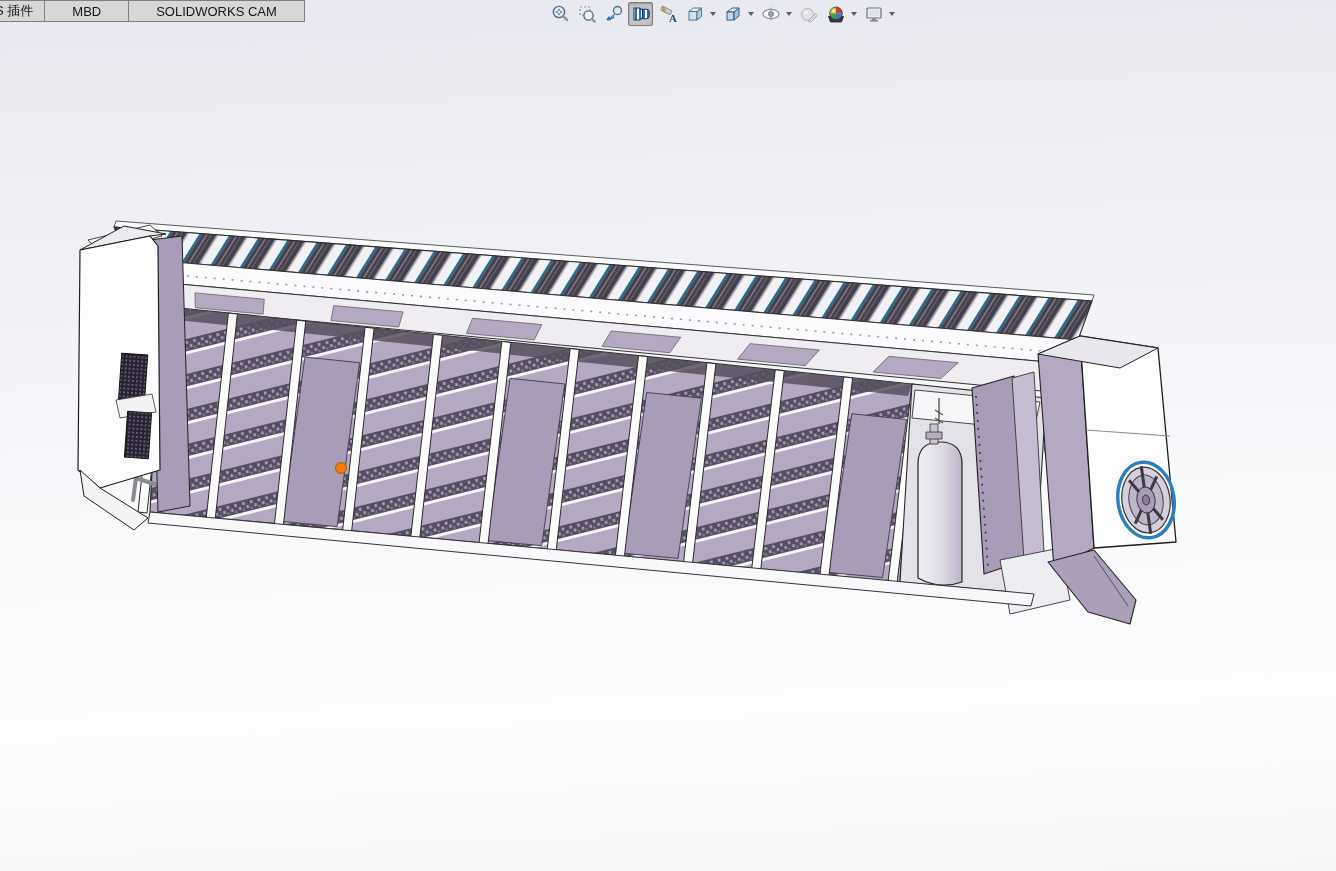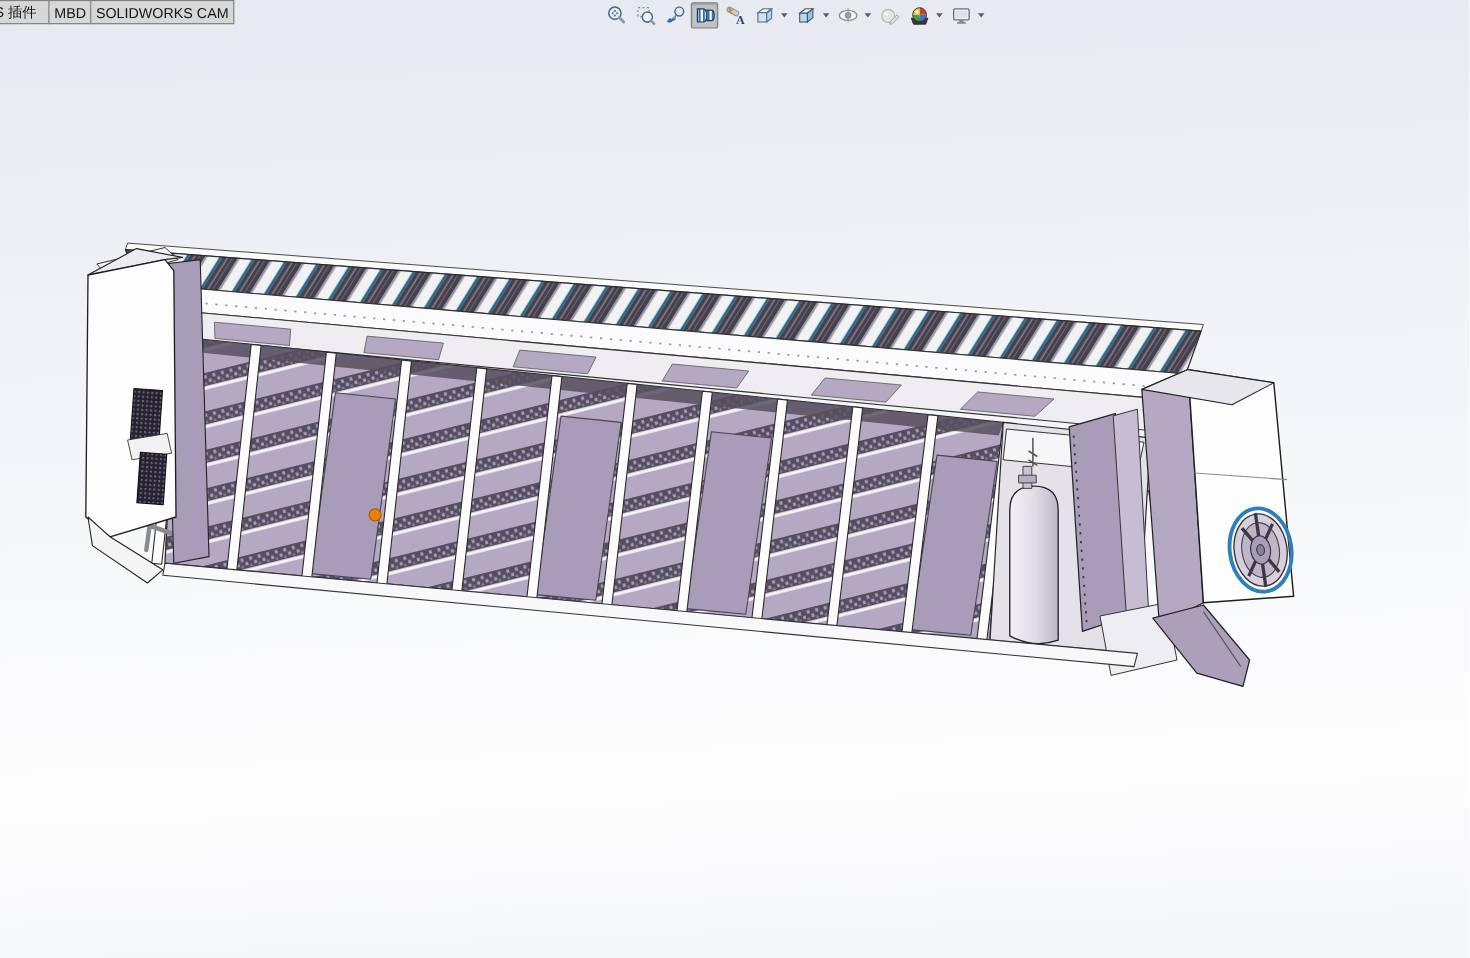--- a/index.html
+++ b/index.html
@@ -6,21 +6,21 @@
   .screen{
     position:relative;width:1336px;height:871px;overflow:hidden;
     font-family:"Liberation Sans",sans-serif;
     background:linear-gradient(178deg,var(--bg-top) 0%,#edeff4 22%,#f7f8fa 55%,var(--bg-bottom) 80%,#f5f6f8 100%);
   }
   
   .tabbar{position:absolute;top:0;left:-18px;display:flex;z-index:30;}
   .tab{
     display:inline-flex;align-items:center;justify-content:center;
     height:22px;background:var(--tab-bg);border:1px solid #7f7f7f;
-    font-size:13px;color:#151515;padding:0 4px;box-sizing:border-box;
+    font-size:13px;color:#151515;padding:0 27px;box-sizing:border-box;
     margin-left:-1px;white-space:nowrap;cursor:default;
   }
   .tab:first-child{padding:0 11px 0 13px;}
   
   .hud{position:absolute;top:1px;left:546px;display:flex;align-items:center;height:26px;z-index:30;}
   .hud-btn{
     width:25px;height:24px;display:flex;align-items:center;justify-content:center;
     border:1px solid transparent;border-radius:2px;margin:0 1px;box-sizing:border-box;
   }
   .hud-btn.active{background:#c3c3c6;border-color:#7d7d80;box-shadow:inset 0 1px 2px rgba(0,0,0,.25);}

